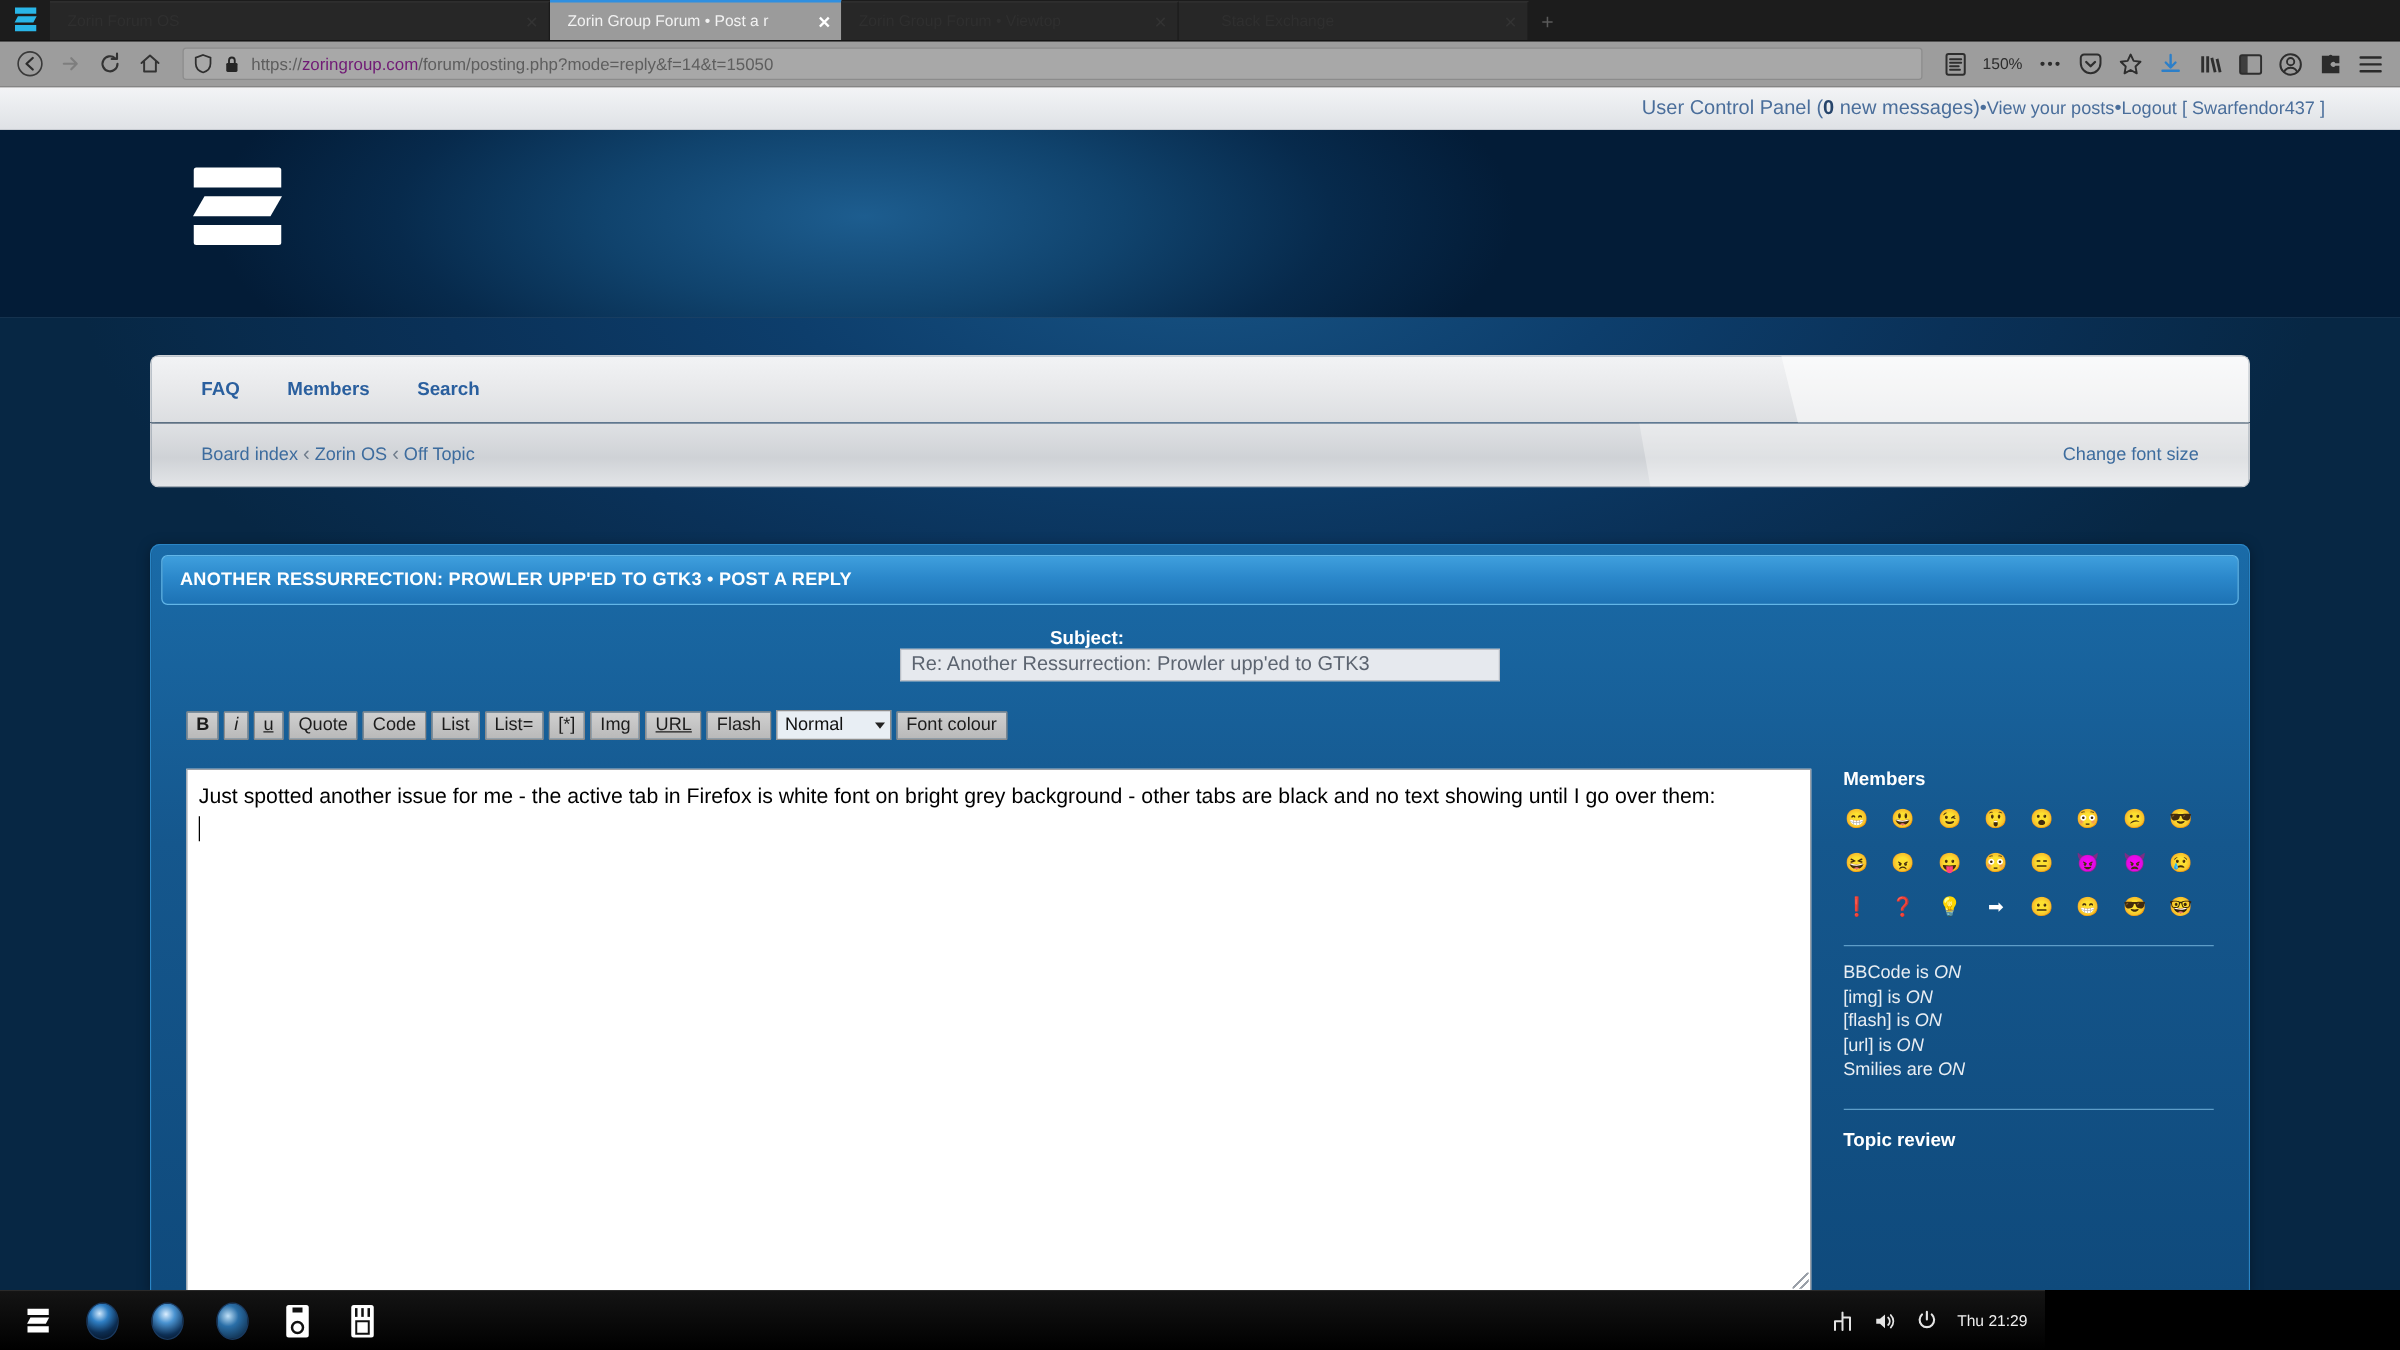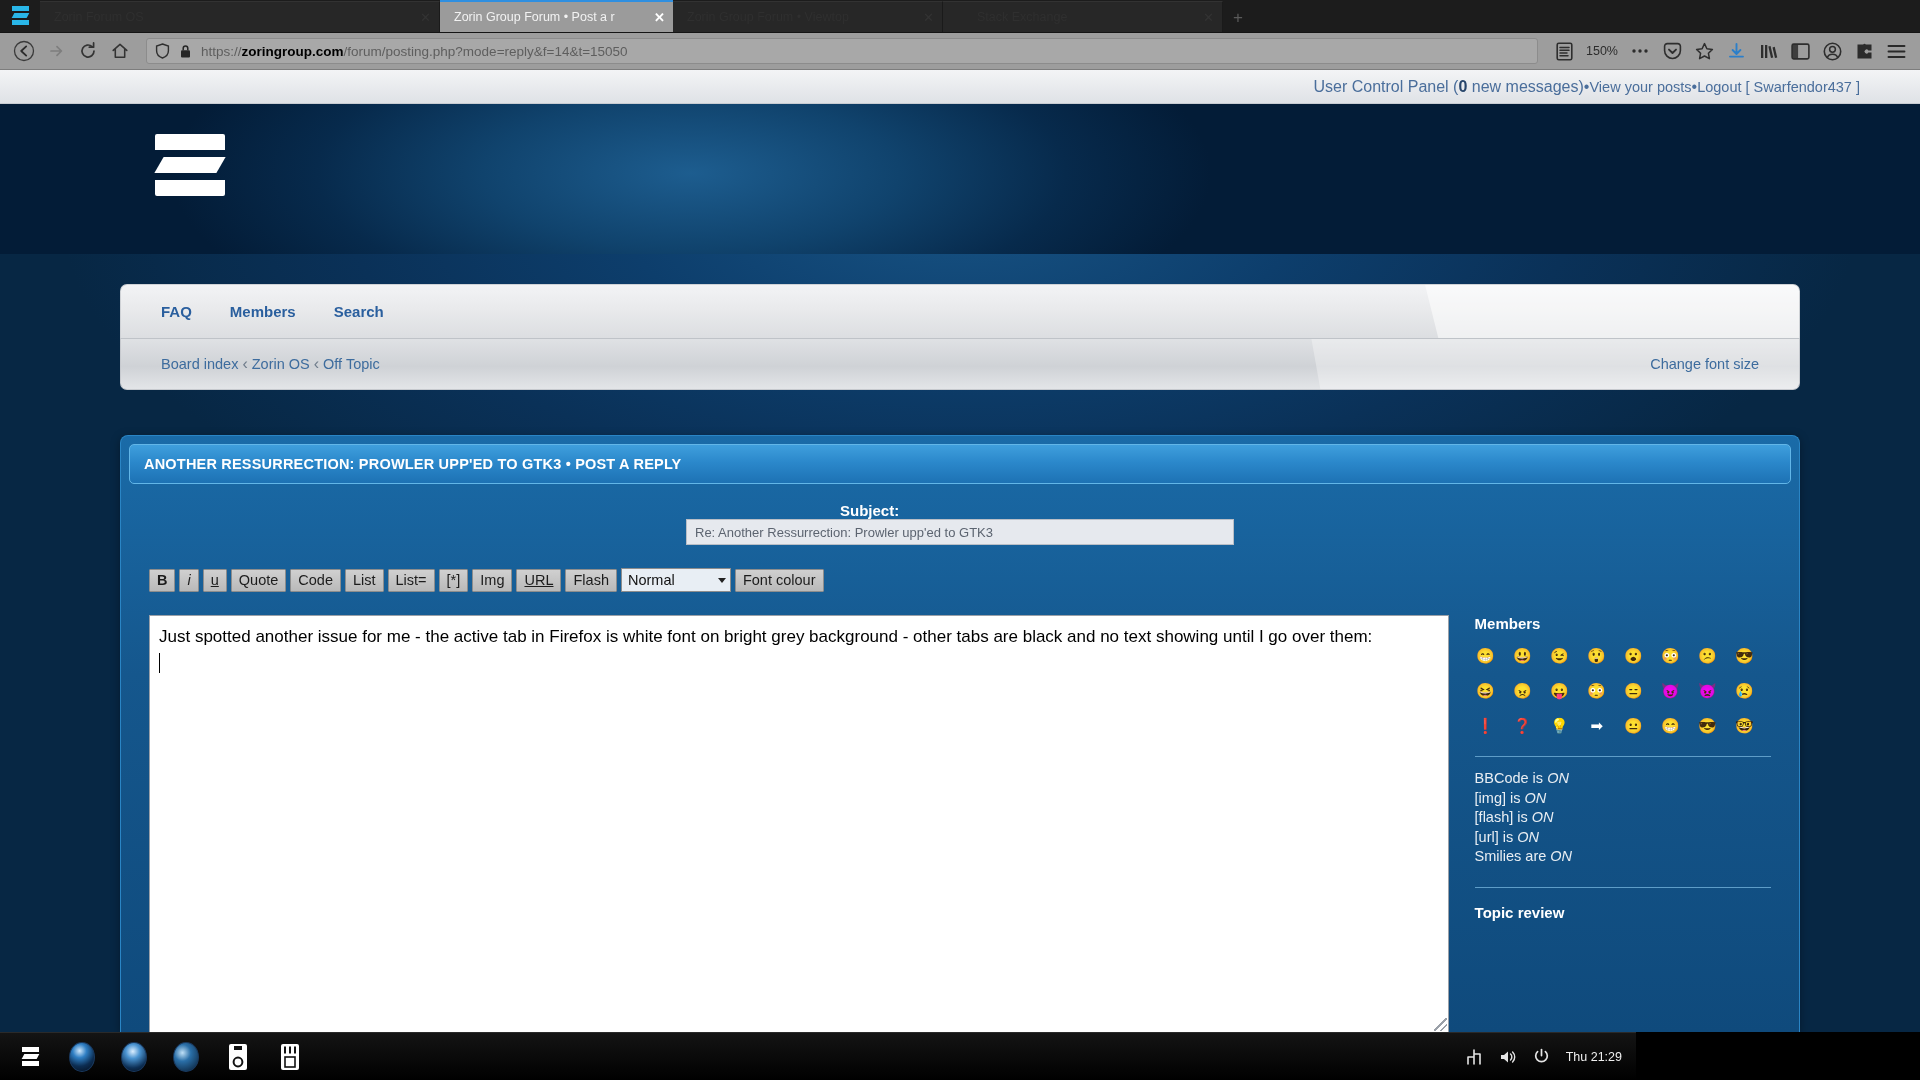--- a/index.html
+++ b/index.html
@@ -46,21 +46,21 @@
   .navbar { height:37px; background:#9d9d9d; display:flex; align-items:center;
             padding:0 8px; border-bottom:1px solid #7d7d7d; }
   .nbtn { width:32px; height:30px; display:flex; align-items:center; justify-content:center;
           color:#3a3a3a; }
   .nbtn.dim { color:#7e7e7e; }
   .urlbar { flex:1; height:26px; margin:0 10px; background:#a8a8a8;
             border:1px solid #8c8c8c; border-radius:3px; display:flex; align-items:center;
             padding:0 8px; }
   .urlbar .ub-ic { margin-right:9px; color:#343434; display:flex; align-items:center;}
   .urltext { font-size:13.5px; color:#5e5e5e; white-space:nowrap; }
-  .urltext b { color:#000000; font-weight:bold; }
+  .urltext b { color:#701a75; font-weight:normal; }
   .zoomlevel { font-size:12.5px; color:#2c2c2c; padding:0 6px; }
   .rtools { display:flex; align-items:center; }
 
   
   .page { flex:1; position:relative; overflow:hidden; background:#ffffff; }
   .topstrip { height:34px;
       background:linear-gradient(#f3f4f6,#dfe2e6);
       border-bottom:1px solid #c8ccd2; display:flex; align-items:center;
       justify-content:flex-end; padding-right:60px; }
   .topstrip a { color:#4a6e9b; font-size:14.5px; text-decoration:none; }
@@ -107,29 +107,29 @@
      border:1px solid #2a85c5; border-bottom:none; padding:8px 8px 0 8px;
      box-shadow:0 2px 10px rgba(0,0,0,.35); }
   .panel-title { height:40px; border-radius:5px;
      background:linear-gradient(#3f9fdd 0%,#2b88cb 45%,#1d72b4 100%);
      border:1px solid #62b6e8; display:flex; align-items:center; padding:0 14px;
      color:#ffffff; font-weight:bold; font-size:14.5px; letter-spacing:.2px; }
   .panel-body { background:transparent; padding:18px 20px 0 20px; }
 
   .subjrow { display:flex; align-items:center; height:46px;flex-direction:column; }
   .subjlabel { color:#ffffff; font-weight:bold; font-size:15px; width:240px; }
-  .subjinput { width:548px; height:26px; background:#e6e9ee; border:1px solid #b9bec6;
-     color:#5c6470; font-size:13px; padding:0 8px; display:flex; align-items:center; }
+  .subjinput { width:480px; height:26px; background:#e6e9ee; border:1px solid #b9bec6;
+     color:#5c6470; font-size:16px; padding:0 8px; display:flex; align-items:center; }
 
   .bbrow { display:flex; align-items:center; margin-top:20px; gap:4px; }
   .bbtn { background:linear-gradient(#d0d0d0,#b9b9b9); border:1px solid #8d8d8d;
      color:#1c1c1c; font-size:14.5px; padding:2px 7px; line-height:17px; border-radius:1px;}
   .bbtn.b{font-weight:bold;} .bbtn.i{font-style:italic;} .bbtn.u{text-decoration:underline;}
   .bbsel { background:#e8eef4; border:1px solid #8d8d8d; height:24px; display:flex;
-     align-items:center; font-size:14.5px; color:#111; padding-left:6px; width:110px;
+     align-items:center; font-size:14.5px; color:#111; padding-left:6px; width:92px;
      position:relative; }
   .bbsel .car { position:absolute; right:4px; width:0;height:0;
      border-left:4px solid transparent;border-right:4px solid transparent;border-top:5px solid #222;}
 
   .editwrap { display:flex; margin-top:23px; }
   .textarea { width:1315px; height:418px; background:#ffffff; border:1px solid #9aa0a8;
      padding:7px 9px; font-size:17px; color:#000; line-height:27px; position:relative; }
   .caret { display:inline-block; width:1px; height:20px; background:#000;
      vertical-align:-4px; animation:bl 1.05s steps(1) infinite; }
   @keyframes bl { 50%{opacity:0;} }

